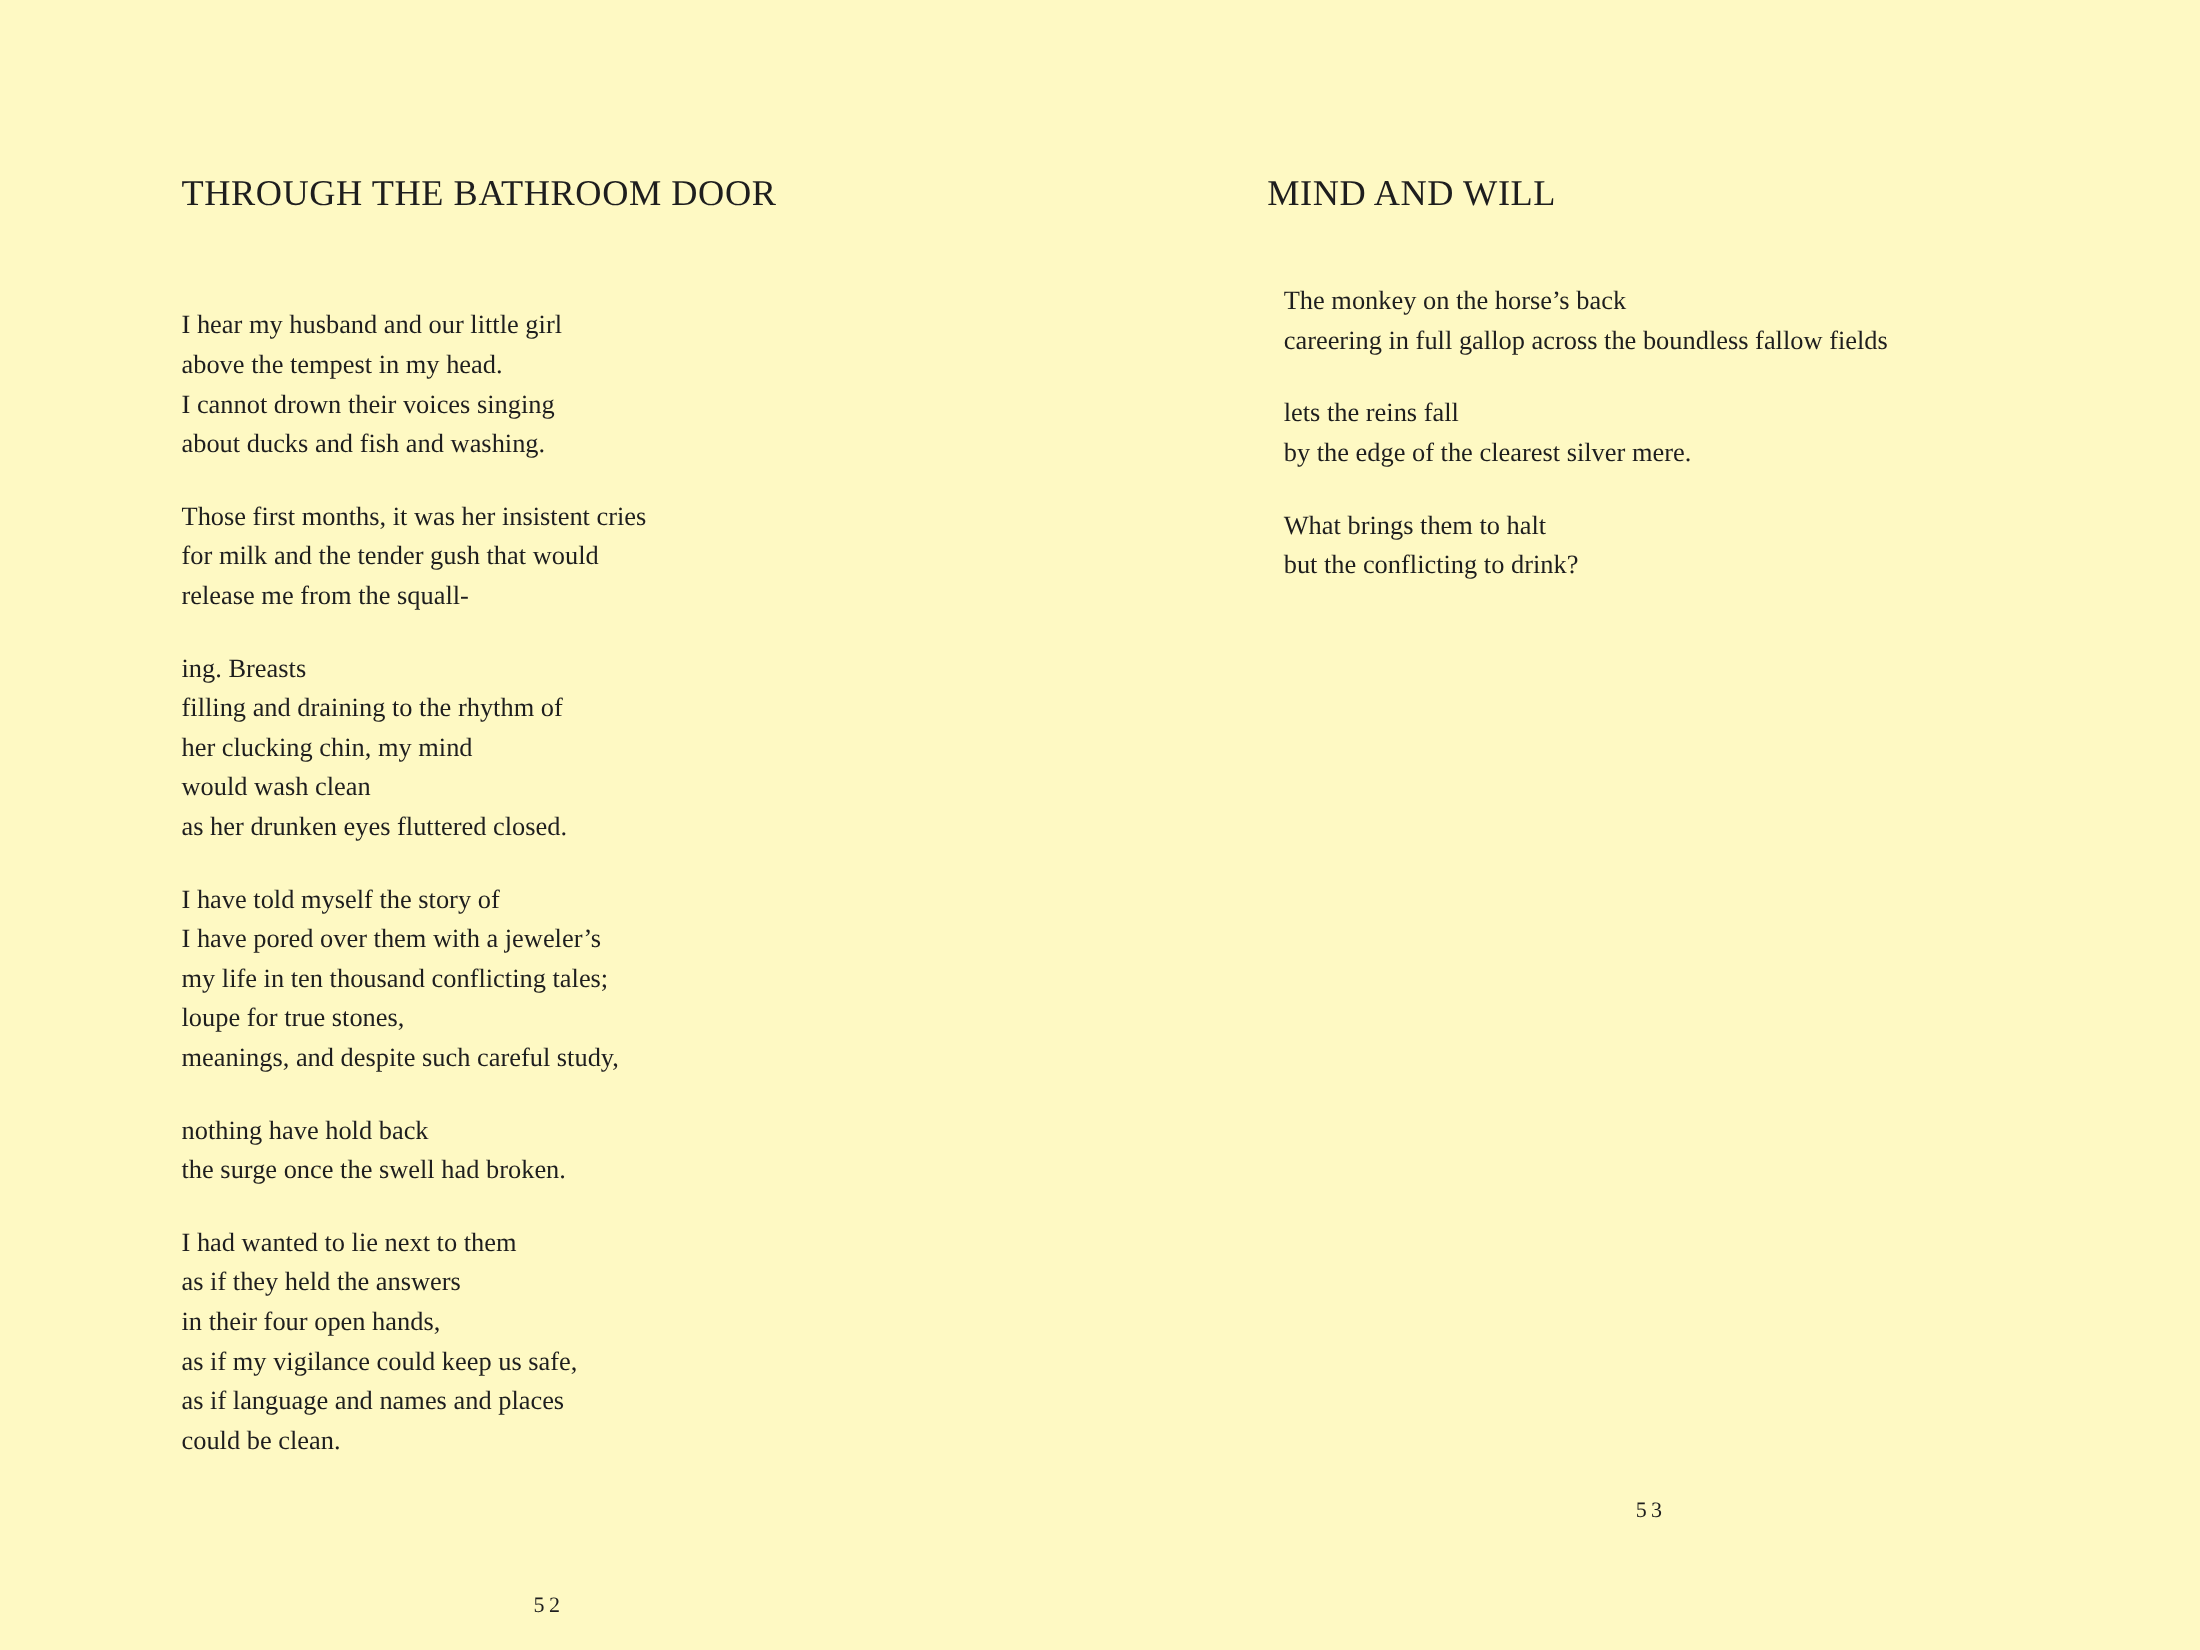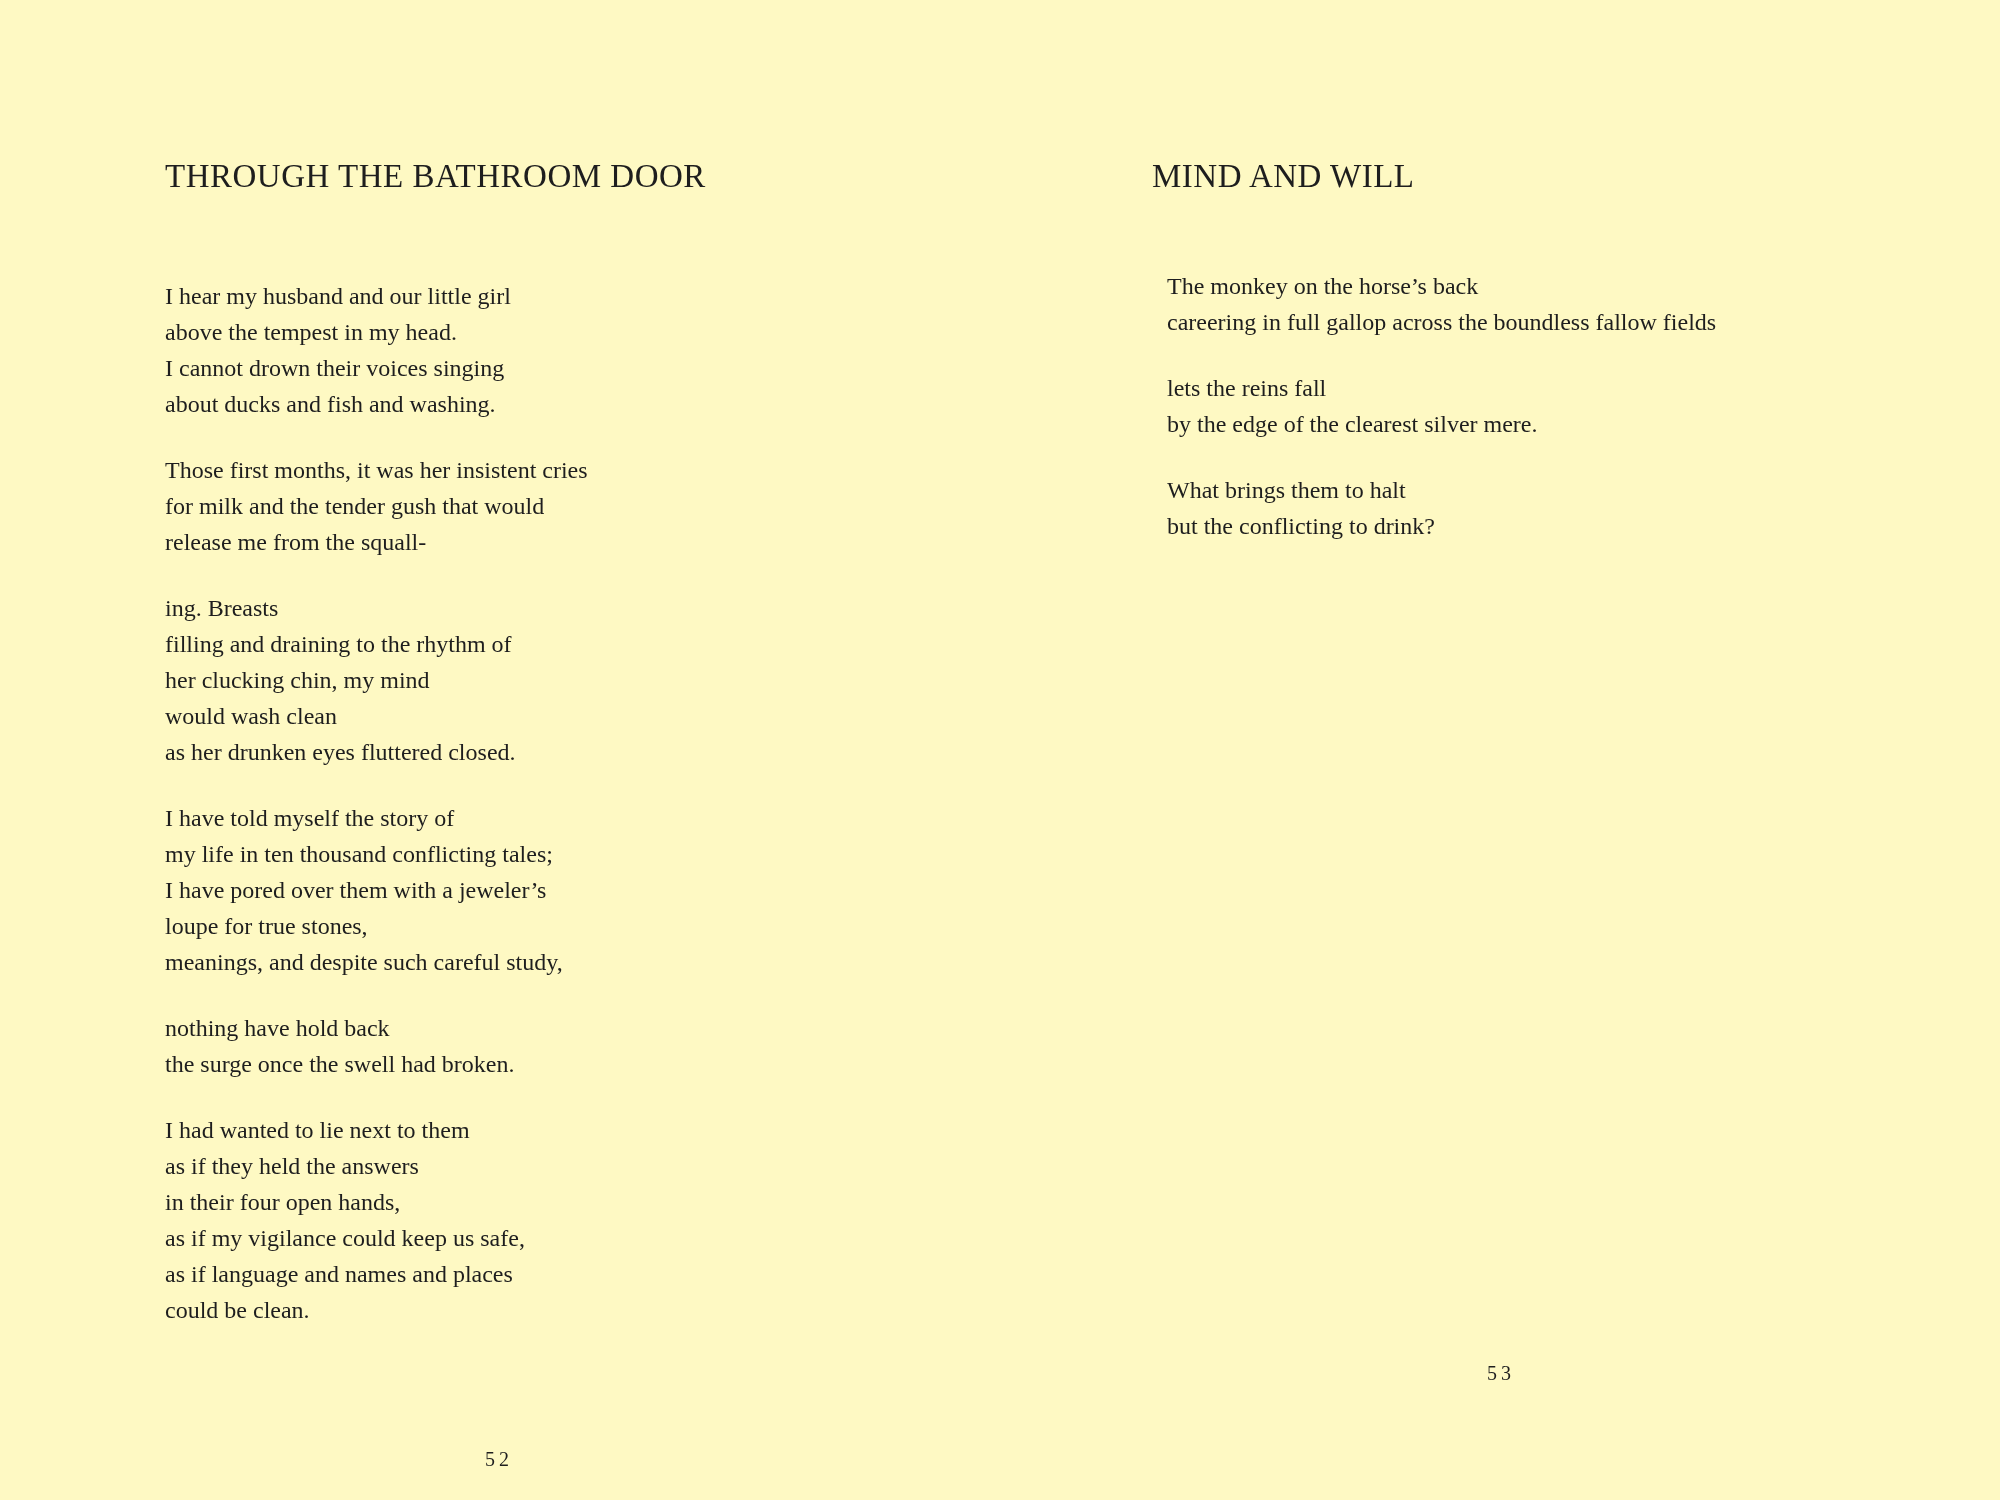--- a/index.html
+++ b/index.html
@@ -42,21 +42,21 @@
   .page.left  .poem-title { left: 165px; top: 160px; }
   .page.right .poem-title { left: 152px; top: 160px; }
 
   .poem-body {
     position: absolute;
     font-size: 24px;
     line-height: 36px;
     color: #1e1e1e;
   }
   .page.left  .poem-body { left: 165px; top: 264px; margin-top: 14px; }
-  .page.right .poem-body { left: 167px; top: 268px; }
+  .page.right .poem-body { left: 167px; top: 256px; }
 
   .stanza {
     margin: 0 0 30px 0;
   }
   .stanza:last-child { margin-bottom: 0; }
 
   .poem-line {
     white-space: nowrap;
   }
 
@@ -90,22 +90,22 @@
         </div>
         <div class="stanza">
           <div class="poem-line">ing. Breasts</div>
           <div class="poem-line">filling and draining to the rhythm of</div>
           <div class="poem-line">her clucking chin, my mind</div>
           <div class="poem-line">would wash clean</div>
           <div class="poem-line">as her drunken eyes fluttered closed.</div>
         </div>
         <div class="stanza">
           <div class="poem-line">I have told myself the story of</div>
+          <div class="poem-line">I have pored over them with a jeweler’s</div>
           <div class="poem-line">my life in ten thousand conflicting tales;</div>
-          <div class="poem-line">I have pored over them with a jeweler’s</div>
           <div class="poem-line">loupe for true stones,</div>
           <div class="poem-line">meanings, and despite such careful study,</div>
         </div>
         <div class="stanza">
           <div class="poem-line">nothing have hold back</div>
           <div class="poem-line">the surge once the swell had broken.</div>
         </div>
         <div class="stanza">
           <div class="poem-line">I had wanted to lie next to them</div>
           <div class="poem-line">as if they held the answers</div>

